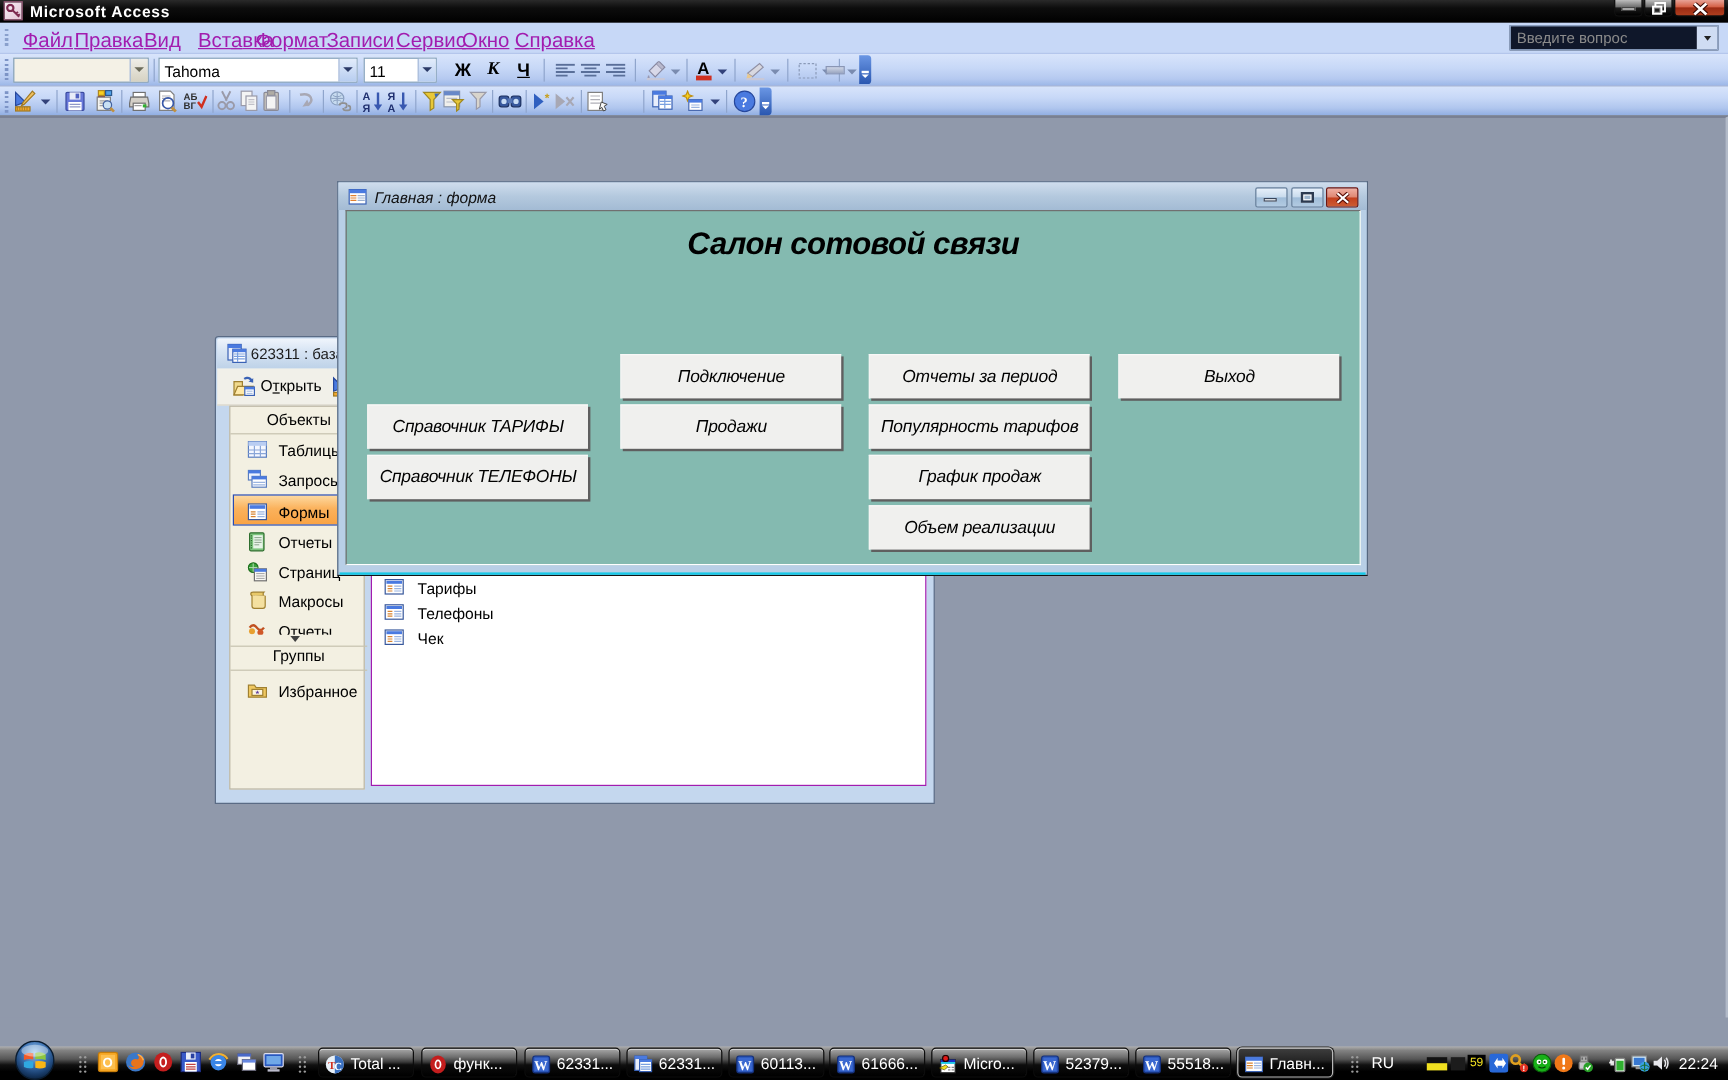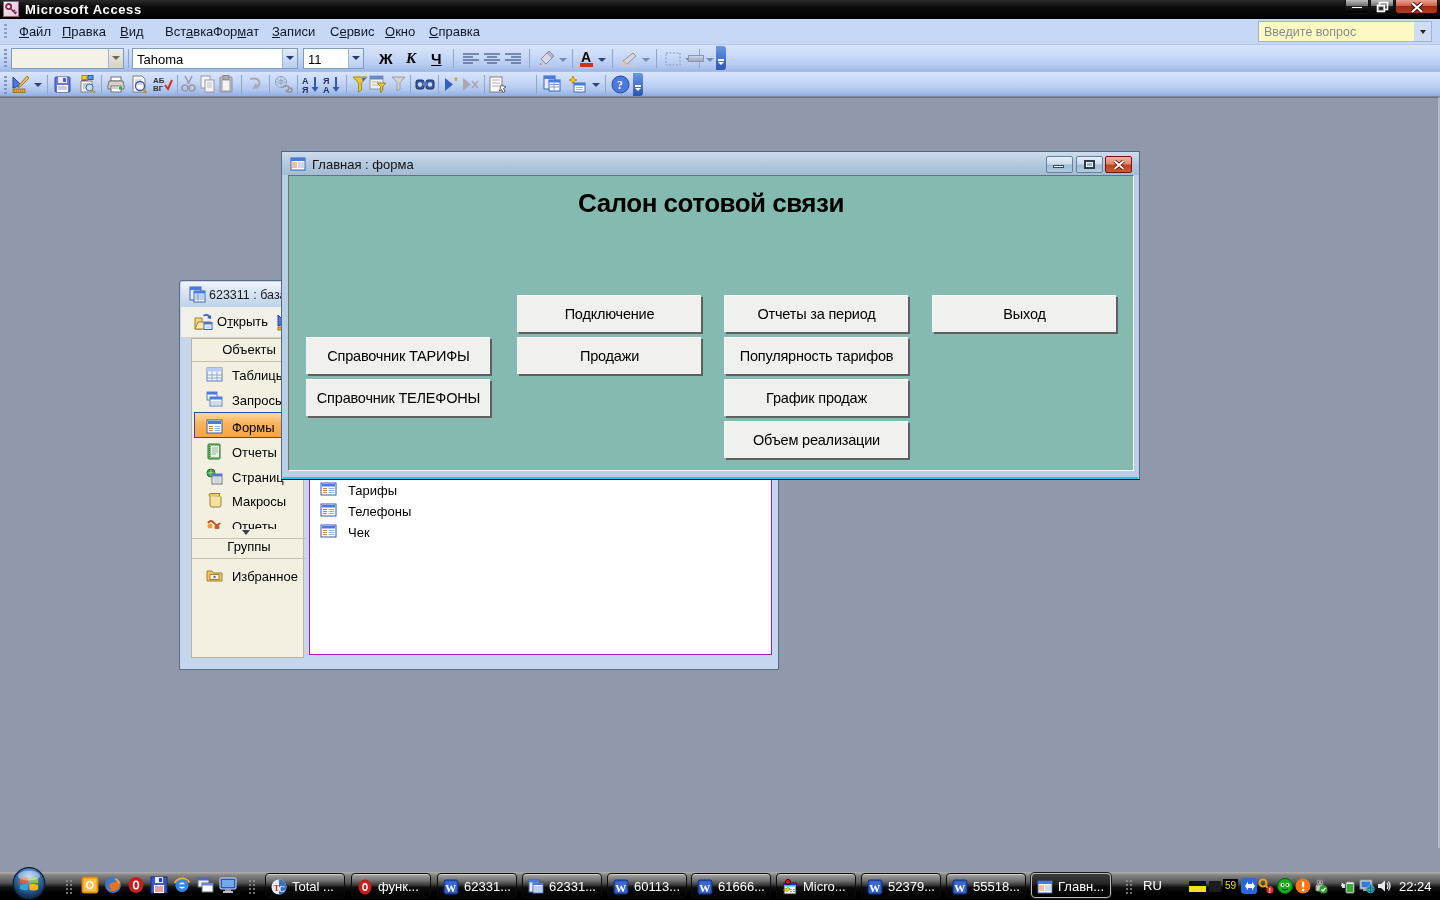--- a/index.html
+++ b/index.html
@@ -17,23 +17,23 @@
 #btn-min { left:1345px; width:24px; background:linear-gradient(180deg,#bdbdbd 0%,#6e6e6e 45%,#1c1c1c 50%,#000 100%); }
 #btn-max { left:1370px; width:24px; background:linear-gradient(180deg,#bdbdbd 0%,#6e6e6e 45%,#1c1c1c 50%,#000 100%); }
 #btn-close { left:1395px; width:43px; background:linear-gradient(180deg,#e8a296 0%,#d45f44 45%,#9c2b13 50%,#b0401f 100%); }
 
 
 #menubar { left:0; top:19px; width:1440px; height:26px;
   background:#c7d8f7;
   border-bottom:1px solid #b4c6ec; }
 #menubar .grip { left:4px; top:5px; width:3px; height:16px;
   background:repeating-linear-gradient(180deg,#8aa0cc 0px,#8aa0cc 2px,transparent 2px,transparent 4px); }
-.mitem { position:absolute; top:5px; font-size:13px; color:#0f172a; }
+.mitem { position:absolute; top:5px; font-size:17px; color:#a21caf;text-decoration:underline; }
 .mitem u { text-decoration:underline; }
-#qbox { left:1258px; top:2px; width:174px; height:21px; background:#fef9c3; border:1px solid #9db4d8; }
+#qbox { left:1258px; top:2px; width:174px; height:21px; background:#0f172a; border:1px solid #9db4d8; }
 #qbox .qtext { position:absolute; left:5px; top:3px; color:#8a8a8a; font-size:12.5px; }
 #qbox .qbtn { position:absolute; right:0; top:0; width:17px; height:19px; background:#cfdcf3; }
 .arr-d { width:0; height:0; border-left:4px solid transparent; border-right:4px solid transparent; border-top:4px solid #333; }
 #qbox .arr-d { position:absolute; right:5px; top:8px; border-left-width:3.5px; border-right-width:3.5px; border-top-width:4px; border-top-color:#222; }
 
 
 #toolbar1 { left:0; top:45px; width:1440px; height:27px;
   background:linear-gradient(180deg,#d8e4fb 0%,#c7d8f7 45%,#b5c9f0 80%,#9db8e8 100%);
   border-bottom:1px solid #a8bce8; }
 #toolbar2 { left:0; top:72px; width:1440px; height:25px;
@@ -66,21 +66,21 @@
 .objrow .otext { position:absolute; left:40px; top:4px; }
 .objrow .oicon { position:absolute; left:14px; top:2px; width:17px; height:17px; }
 #objsel { position:absolute; left:2px; top:73px; width:107px; height:26px;
   background:linear-gradient(180deg,#fdd9a0 0%,#fbb25c 45%,#f9a344 100%); border:1px solid #2a4bb0; }
 #dblist { left:129px; top:57px; width:463px; height:317px; background:#fff; border:1px solid #a21caf; }
 .litem { position:absolute; left:10px; font-size:13px; color:#000; }
 .litem .ltext { position:absolute; left:28px; top:0; }
 
 
 #formwin { left:281px; top:151px; width:859px; height:329px;
-  background:#b8cfe6; border:1px solid #56677f; border-bottom-color:#141414; }
+  background:#b8cfe6; border:1px solid #56677f; border-bottom-color:#141414;font-style:italic; }
 #ftitle { left:0px; top:0px; width:857px; height:23px;
   background:linear-gradient(180deg,#cfdded 0%,#b4c9de 50%,#a3bbd4 100%); }
 #ftitle .ficon { left:8px; top:4px; }
 #ftitle .ftext { left:30px; top:5px; font-size:13px; color:#111; }
 .fwbtn { position:absolute; top:4px; width:27px; height:17px; border-radius:2px; }
 #fb-min, #fb-max { background:linear-gradient(180deg,#e7f0fa 0%,#c9dbed 48%,#9fbcd8 52%,#b3cbe2 100%); border:1px solid #68809c; }
 #fb-close { background:linear-gradient(180deg,#f0b0a4 0%,#e08a76 45%,#c4411f 55%,#cc5c33 100%); border:1px solid #6e1510; }
 #formbody { left:6px; top:23px; width:846px; height:296px; background:#84bab0; border:1px solid #707070; border-right-color:#fff; border-bottom-color:#fff; }
 #formtitle { left:-2px; top:12px; width:848px; text-align:center; font-size:26px; font-weight:bold; letter-spacing:-0.5px; color:#000; }
 .fbtn { position:absolute; width:184px; height:37px; background:#f0f0ee; border-top:1px solid #f8f8f7; border-left:1px solid #f4f4f3;

